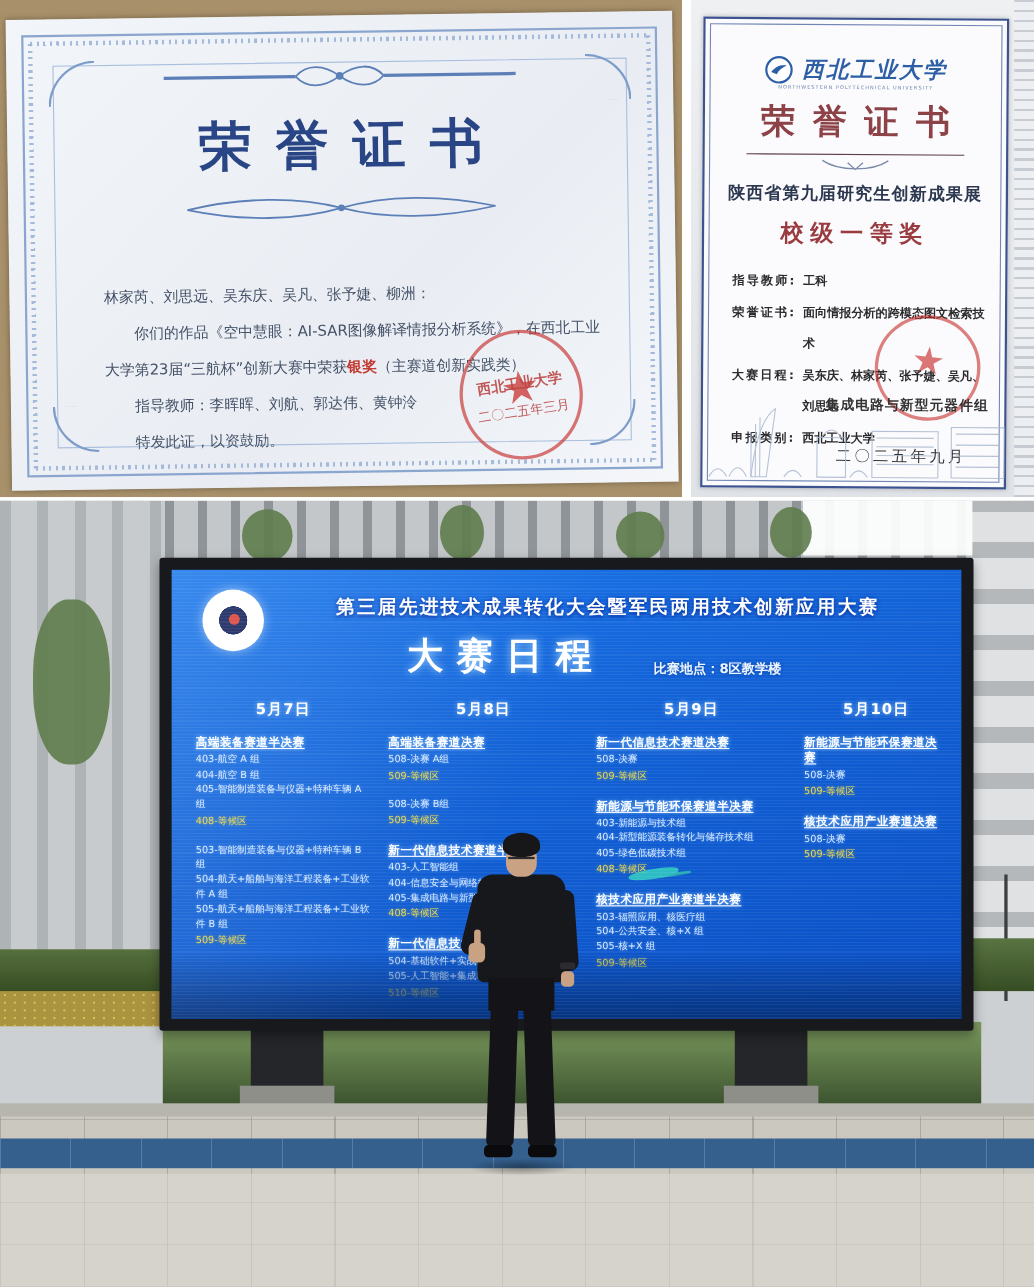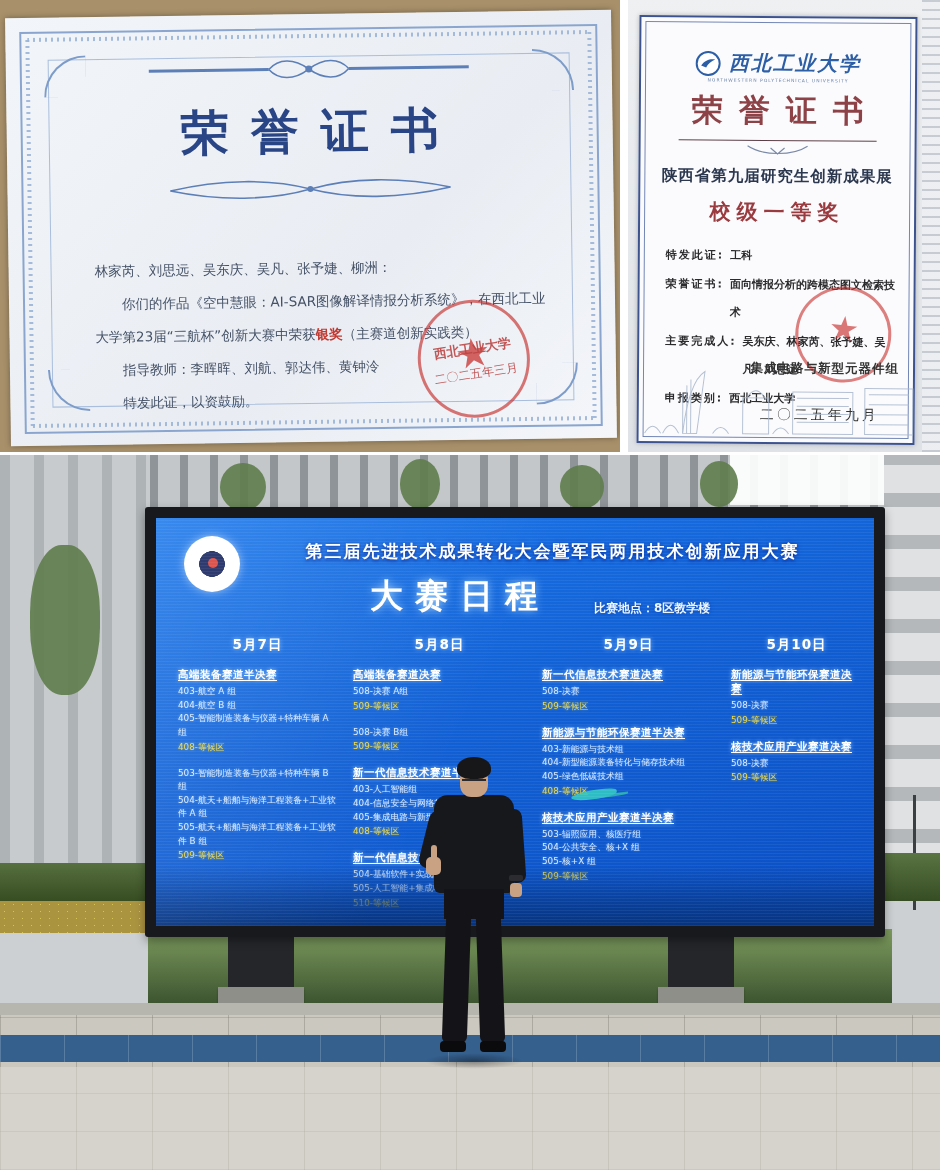--- a/index.html
+++ b/index.html
@@ -193,29 +193,29 @@
       <div class="crRule"></div>
       <svg style="position:absolute;left:50%;top:124px;transform:translateX(-50%);" width="70" height="16" viewBox="0 0 70 16">
         <path d="M5 4 C20 14 50 14 65 4 M28 6 L35 12 L42 6" stroke="#7a8aa8" stroke-width="1.2" fill="none"></path>
       </svg>
 
       <div class="crEvent">陕西省第九届研究生创新成果展</div>
       <div class="crAward">校级一等奖</div>
 
       <div class="crFields">
         <div class="crFieldRow">
-          <span class="crLabel">特发此证:</span>
+          <span class="crLabel">指导教师:</span>
           <span class="crValue">工科</span>
         </div>
         <div class="crFieldRow">
           <span class="crLabel">荣誉证书:</span>
           <span class="crValue">面向情报分析的跨模态图文检索技术</span>
         </div>
         <div class="crFieldRow">
-          <span class="crLabel">主要完成人:</span>
+          <span class="crLabel">大赛日程:</span>
           <span class="crValue">吴东庆、林家芮、张予婕、吴凡、刘思远</span>
         </div>
         <div class="crFieldRow">
           <span class="crLabel">申报类别:</span>
           <span class="crValue">西北工业大学</span>
         </div>
       </div>
 
       <div class="crSeal">
         <div class="crSealRing"></div>

